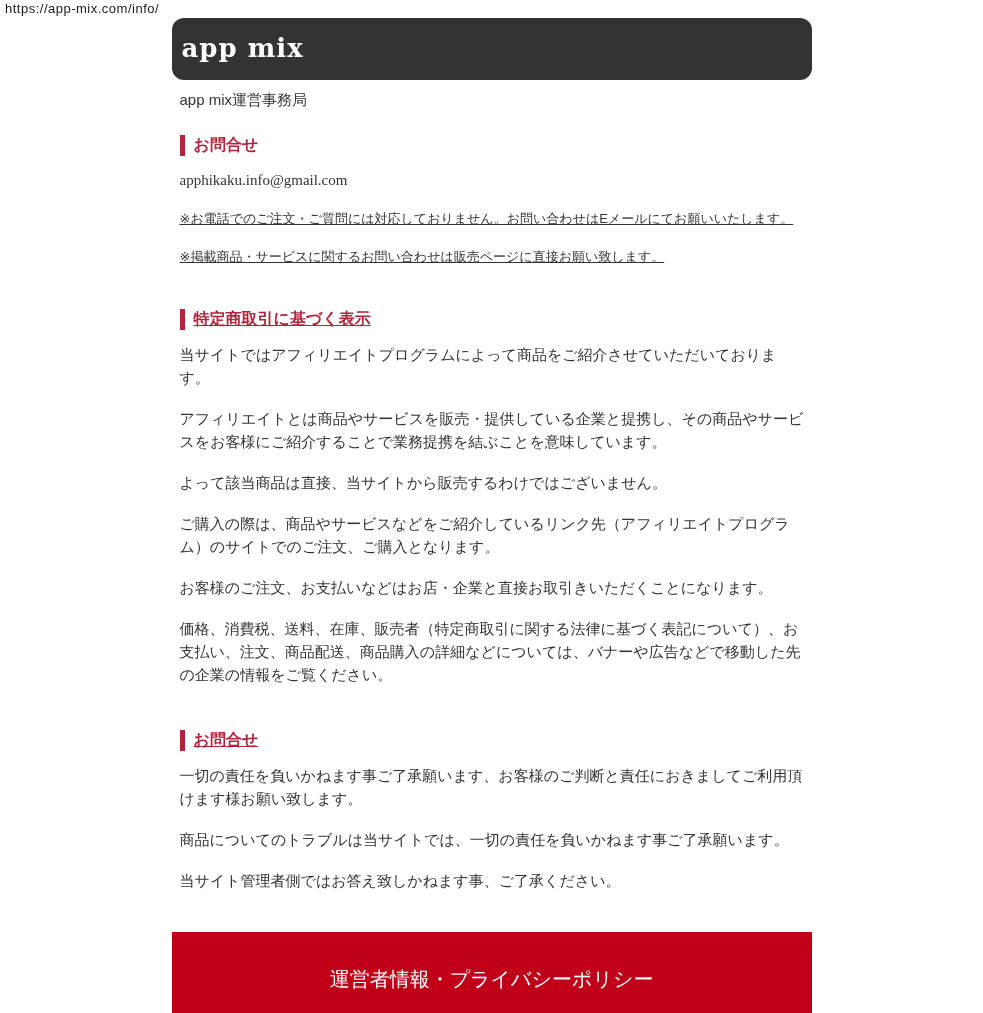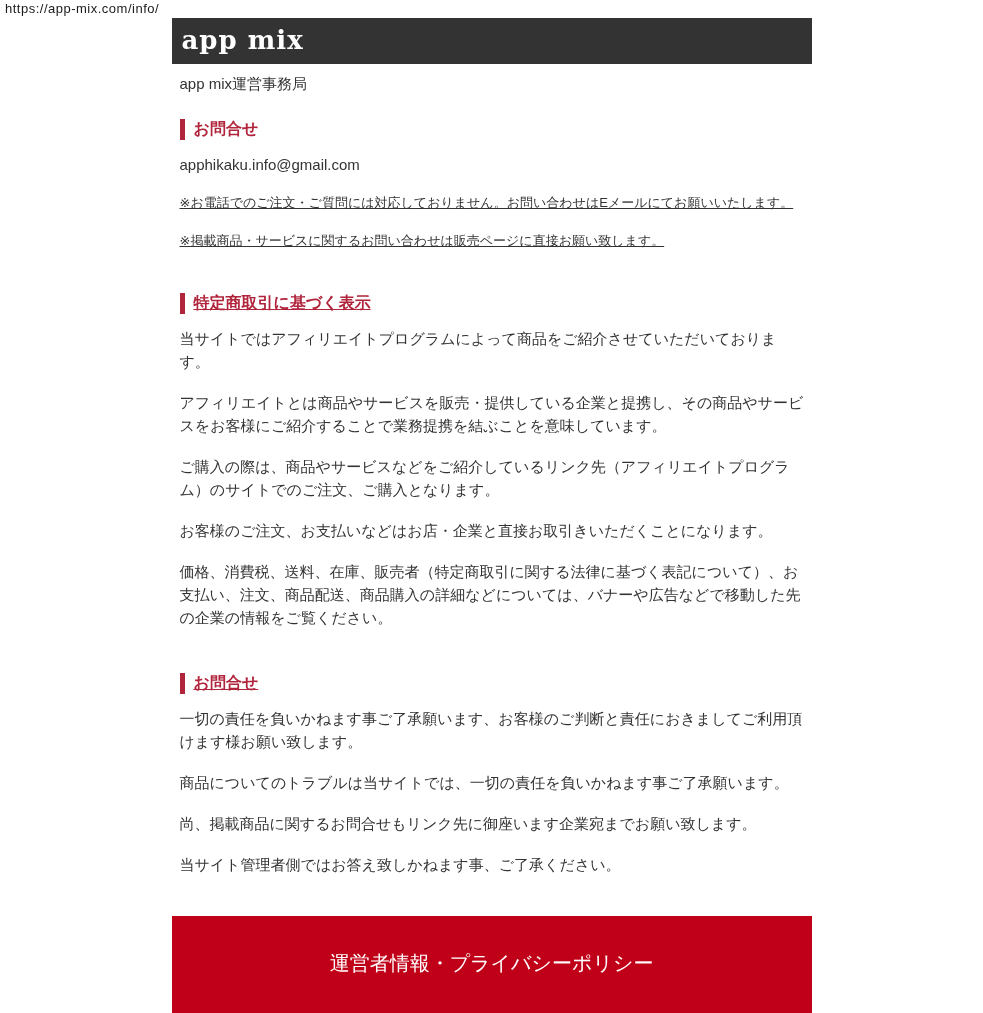--- a/index.html
+++ b/index.html
@@ -21,24 +21,25 @@
     font-size:13px;
     color:#1a1a1a;
     padding:1px 6px 2px 5px;
     letter-spacing:0.5px;
   }
   .container{
     width:640px;
     margin:0 auto;
   }
   .site-header{
-    height:46px;
+    height:62px;
     background:var(--header-bg);
     display:flex;
     align-items:center;
+    border-radius:12px;
   }
   .site-title{
     margin:0;
     padding:0 0 2px 10px;
     font-family:"DejaVu Serif","Liberation Serif",serif;
     font-weight:bold;
     font-size:26px;
     color:#ffffff;
     letter-spacing:1px;
     cursor:pointer;
@@ -69,20 +70,21 @@
     background:var(--accent-red);
     margin-right:9px;
   }
   .content p{
     margin:8px 0 18px 0;
     font-size:15px;
     line-height:23px;
   }
   .email{
     margin:0 0 24px 0;
+    font-family:Liberation Serif, serif;
   }
   .note{
     font-size:13px !important;
     line-height:17px !important;
     margin:0 0 21px 0 !important;
     text-decoration:underline;
   }
   .site-footer{
     margin-top:40px;
     height:100px;
@@ -124,33 +126,33 @@
       <p class="note">※掲載商品・サービスに関するお問い合わせは販売ページに直接お願い致します。</p>
     </section>
 
     <section>
       <h2 class="sec-heading gap-top">
         <span class="accent-bar"></span>
         <span>特定商取引に基づく表示</span>
       </h2>
       <p>当サイトではアフィリエイトプログラムによって商品をご紹介させていただいております。</p>
       <p>アフィリエイトとは商品やサービスを販売・提供している企業と提携し、その商品やサービスをお客様にご紹介することで業務提携を結ぶことを意味しています。</p>
+      <p>よって該当商品は直接、当サイトから販売するわけではございません。</p>
       <p>ご購入の際は、商品やサービスなどをご紹介しているリンク先（アフィリエイトプログラム）のサイトでのご注文、ご購入となります。</p>
       <p>お客様のご注文、お支払いなどはお店・企業と直接お取引きいただくことになります。</p>
       <p>価格、消費税、送料、在庫、販売者（特定商取引に関する法律に基づく表記について）、お支払い、注文、商品配送、商品購入の詳細などについては、バナーや広告などで移動した先の企業の情報をご覧ください。</p>
     </section>
 
     <section>
       <h2 class="sec-heading gap-top">
         <span class="accent-bar"></span>
         <span>お問合せ</span>
       </h2>
       <p>一切の責任を負いかねます事ご了承願います、お客様のご判断と責任におきましてご利用頂けます様お願い致します。</p>
       <p>商品についてのトラブルは当サイトでは、一切の責任を負いかねます事ご了承願います。</p>
-      <p>尚、掲載商品に関するお問合せもリンク先に御座います企業宛までお願い致します。</p>
       <p>当サイト管理者側ではお答え致しかねます事、ご了承ください。</p>
     </section>
 
   </main>
 
   <footer class="site-footer">
     <div>
       <span class="footer-link">運営者情報・プライバシーポリシー</span>
     </div>
 

